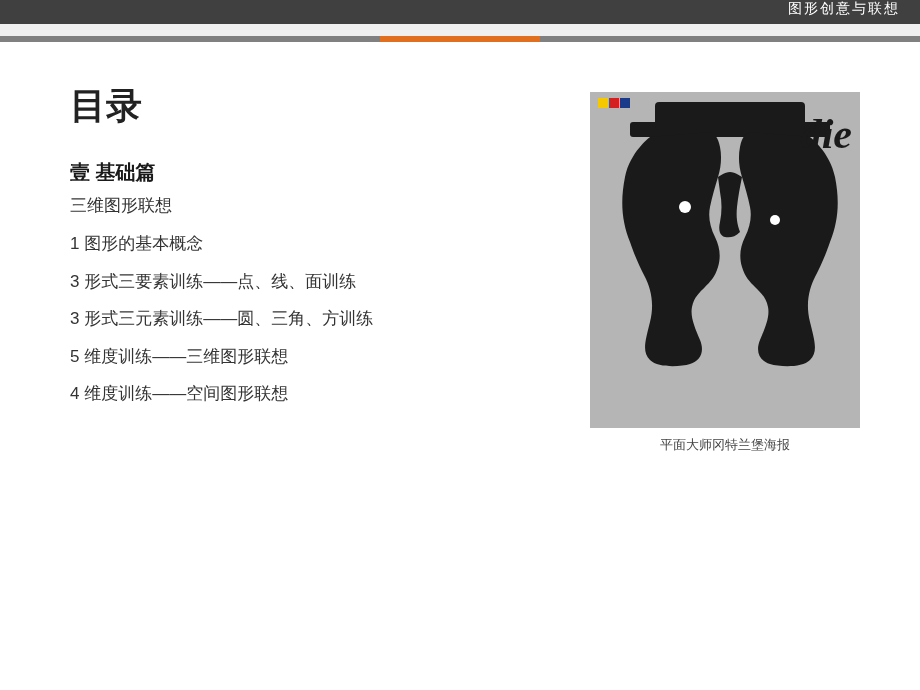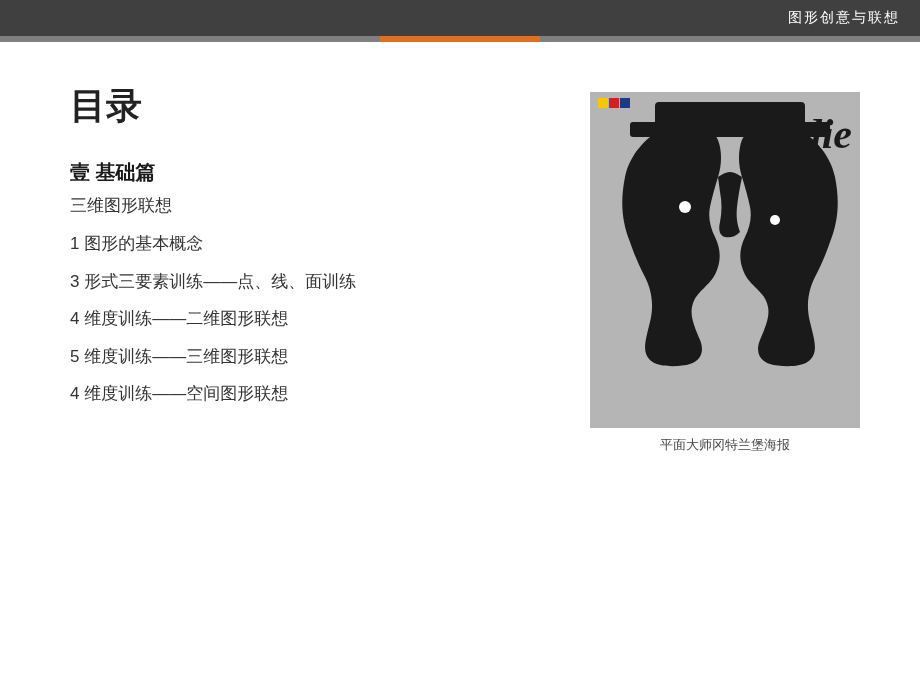--- a/index.html
+++ b/index.html
@@ -11,24 +11,24 @@
       overflow: hidden;
       position: relative;
     }
 
     
     .header-bar {
       position: absolute;
       top: 0;
       left: 0;
       right: 0;
-      height: 36px;
+      height: 24px;
       background: #404040;
       display: flex;
-      align-items: center;
+      align-items: flex-start;
       justify-content: flex-end;
       padding-right: 20px;
     }
 
     .header-title {
       color: #ffffff;
       font-size: 14px;
       letter-spacing: 2px;
     }
 
@@ -196,21 +196,21 @@
 <div class="main-content">
 
   <div class="left-column">
     <h1 class="page-title">目录</h1>
 
     <div class="section-heading">壹 基础篇</div>
     <div class="sub-heading">三维图形联想</div>
 
     <div class="toc-item">1  图形的基本概念</div>
     <div class="toc-item">3  形式三要素训练——点、线、面训练</div>
-    <div class="toc-item">4  维度训练——二维图形联想</div>
+    <div class="toc-item">3  形式三元素训练——圆、三角、方训练</div>
     <div class="toc-item">5  维度训练——三维图形联想</div>
     <div class="toc-item">4  维度训练——空间图形联想</div>
   </div>
 
   <div class="right-column">
     <div class="poster-container">
       <div class="poster-bg">
 
         <div class="color-squares">
           <div class="sq-yellow"></div>

